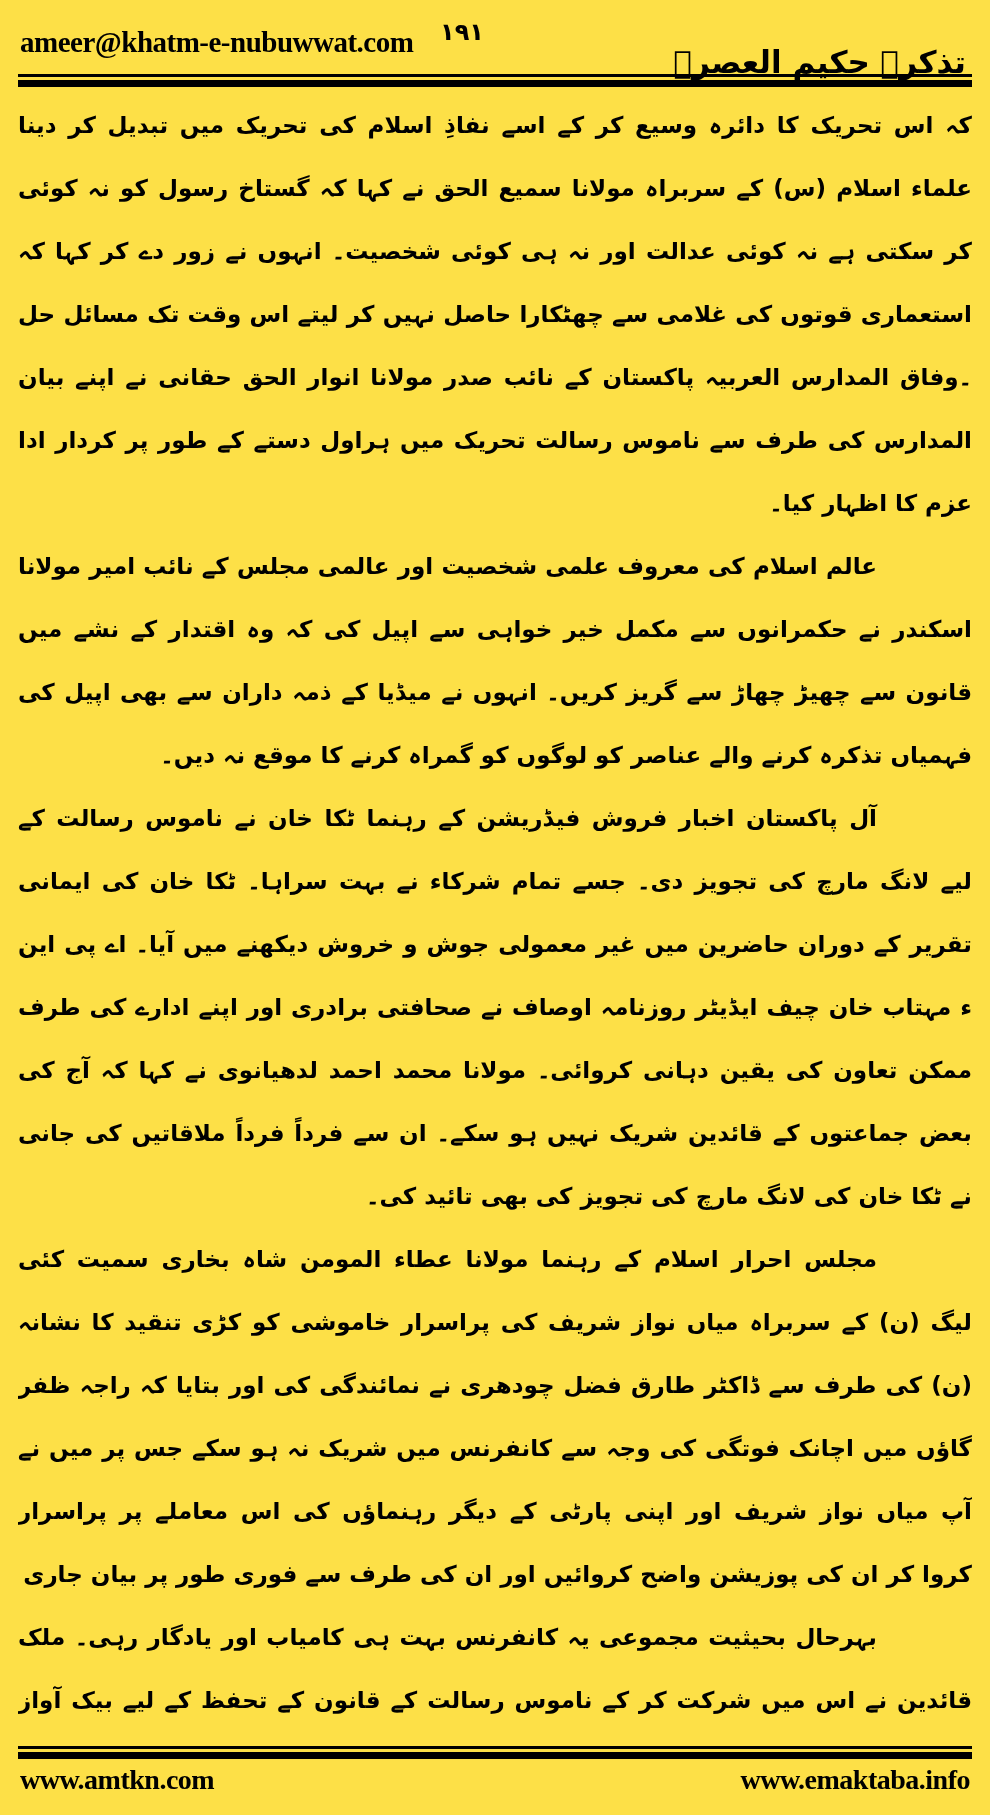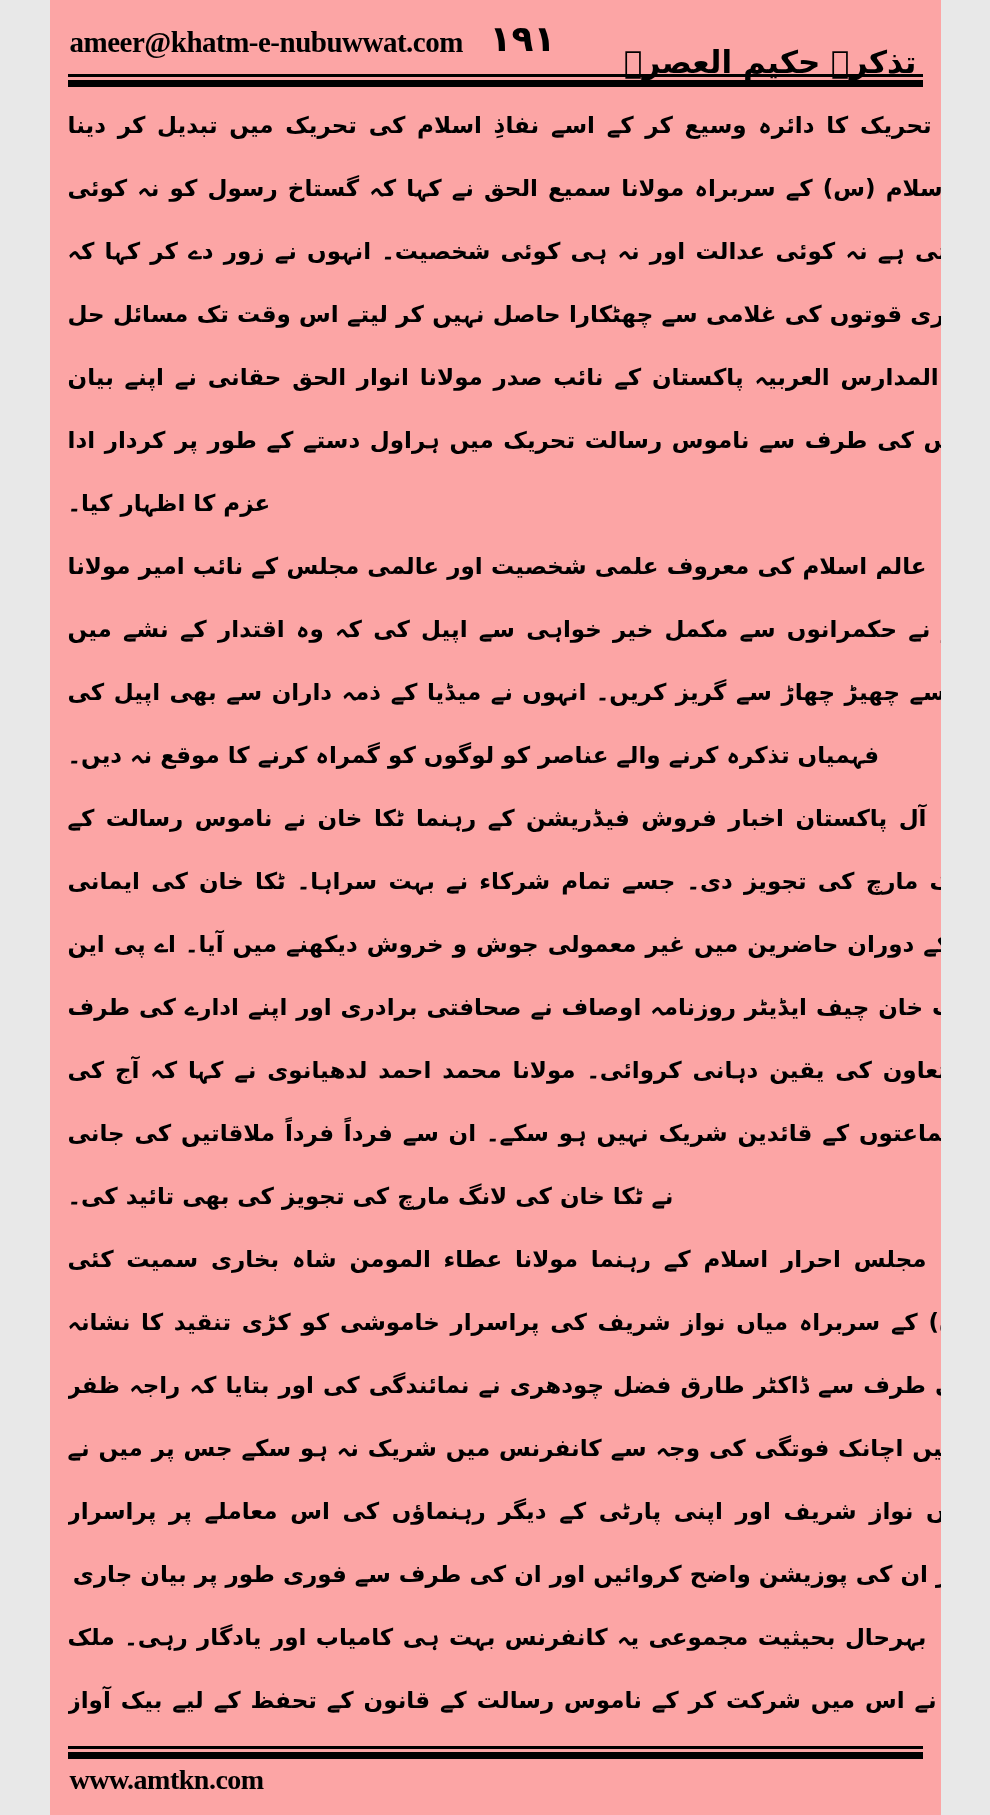--- a/index.html
+++ b/index.html
@@ -1,39 +1,39 @@
 <!DOCTYPE html>
 <html lang="ur"><head>
 <meta charset="utf-8">
 <style>
   * { margin:0; padding:0; box-sizing:border-box; }
   html,body { background:#e8e8e8; }
   .page {
     position:relative;
-    width:891px; height:1815px;
-    background:#fca5a5;
+    width:990px; height:1815px;
+    background:#fde047;
     color:#000000;
     margin:0 auto;
     overflow:hidden;
   }
   
   .header {
     position:absolute; top:0; left:0; right:0; height:75px;
     padding:0 20px;
   }
   .header-email {
     position:absolute; left:20px; top:26px;
     font-family:"Liberation Serif", serif;
     font-weight:bold; font-size:29px; letter-spacing:-0.5px;
     white-space:nowrap;
   }
   .header-page-number {
     position:absolute; left:440px; top:18px;
     font-family:"DejaVu Sans", sans-serif;
-    font-weight:bold; font-size:36px;
+    font-weight:bold; font-size:24px;
     direction:rtl;
   }
   .header-title {
     position:absolute; right:24px; top:12px;
     direction:rtl;
     font-family:"DejaVu Sans", sans-serif;
     font-weight:bold; font-size:31px;
     white-space:nowrap;
     margin-top:32px;
   }
@@ -55,21 +55,21 @@
   .line {
     height:63px; line-height:63px;
     overflow:hidden;
     white-space:nowrap;
   }
   .line.fill {
     white-space:normal;
     text-align:justify;
     text-align-last:justify;
   }
-  .line.end { text-align:left; }
+  .line.end { text-align:right; }
   .line.indent { padding-right:95px; }
   
   .footer-links {
     position:absolute; top:1764px; left:20px; right:20px;
     display:flex; justify-content:space-between; 
     font-family:"Liberation Serif", serif;
     font-weight:bold; font-size:28px; letter-spacing:-0.5px;
   }
 </style>
 </head>
@@ -119,15 +119,16 @@
     </div>
 
   <div class="rule rule-bottom">
     <div class="thin"></div>
       <div class="gap"></div>
       <div class="thick"></div>
   </div>
 
   <div class="footer-links">
     <span>www.amtkn.com</span>
+    <span>www.emaktaba.info</span>
   </div>
 
 </div>
 
 </body></html>

